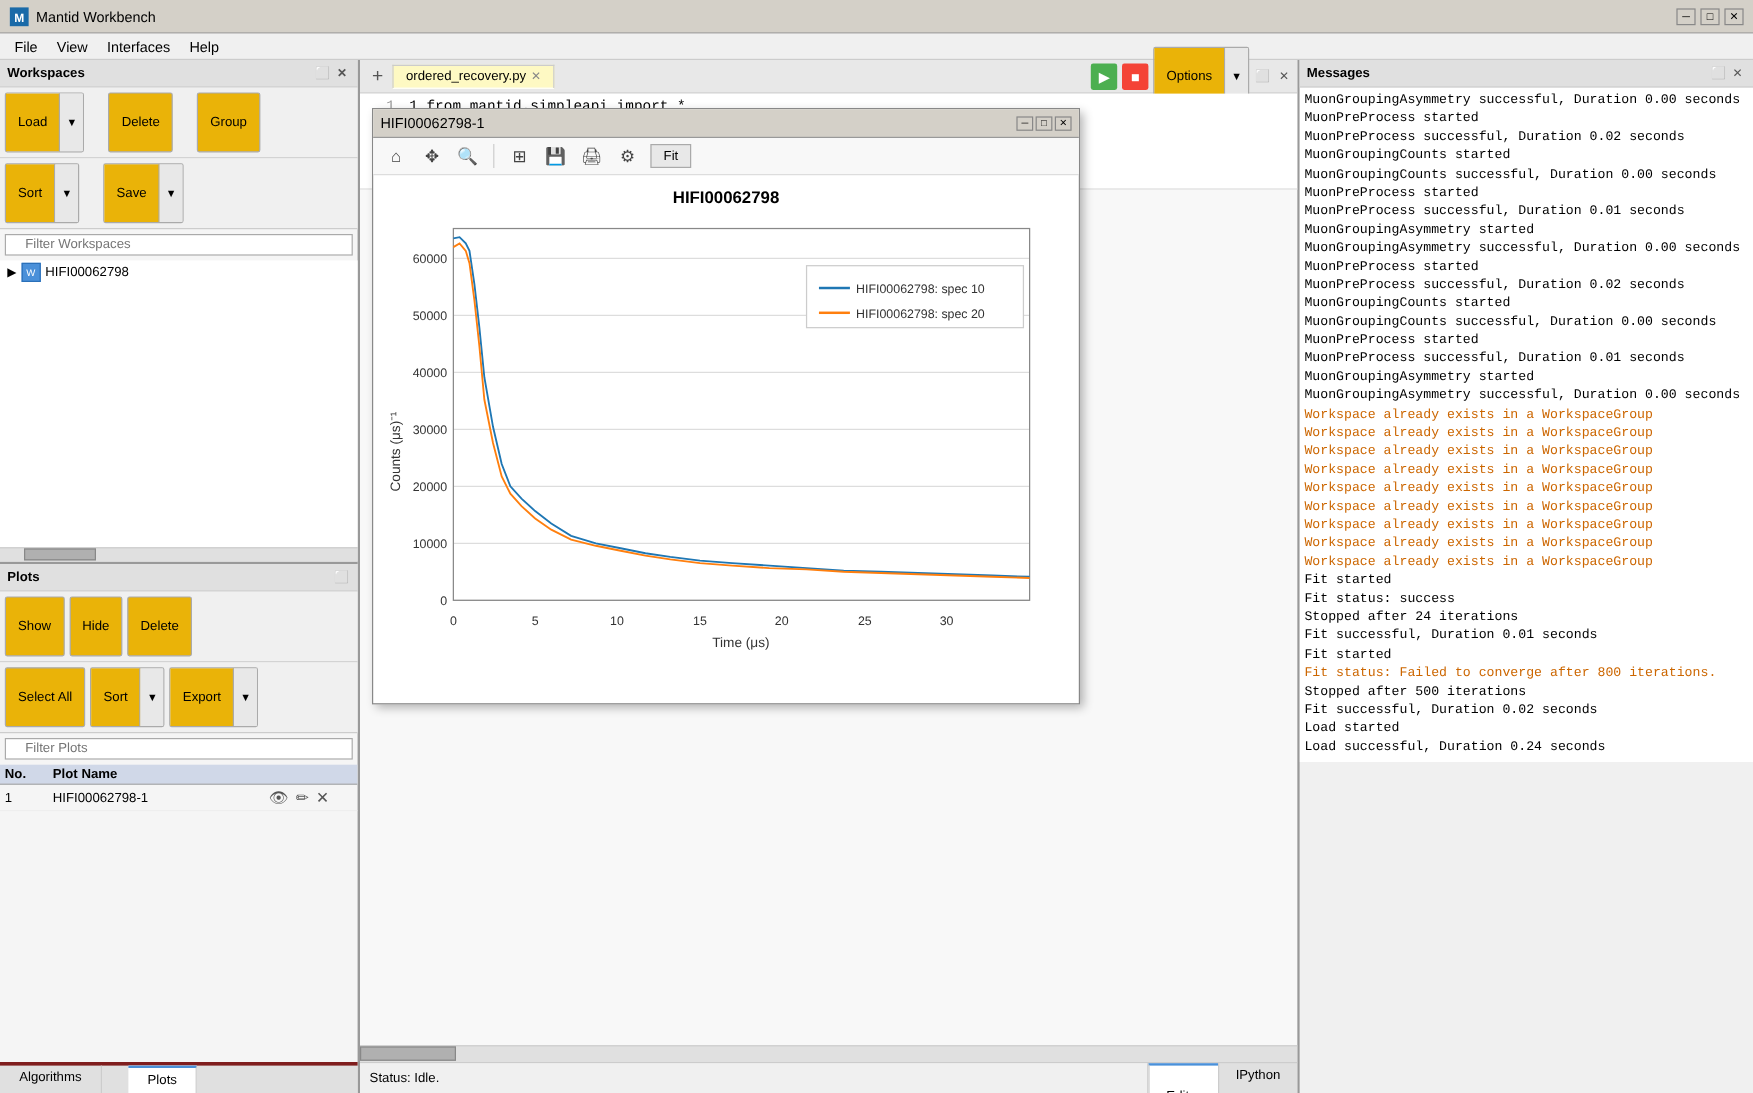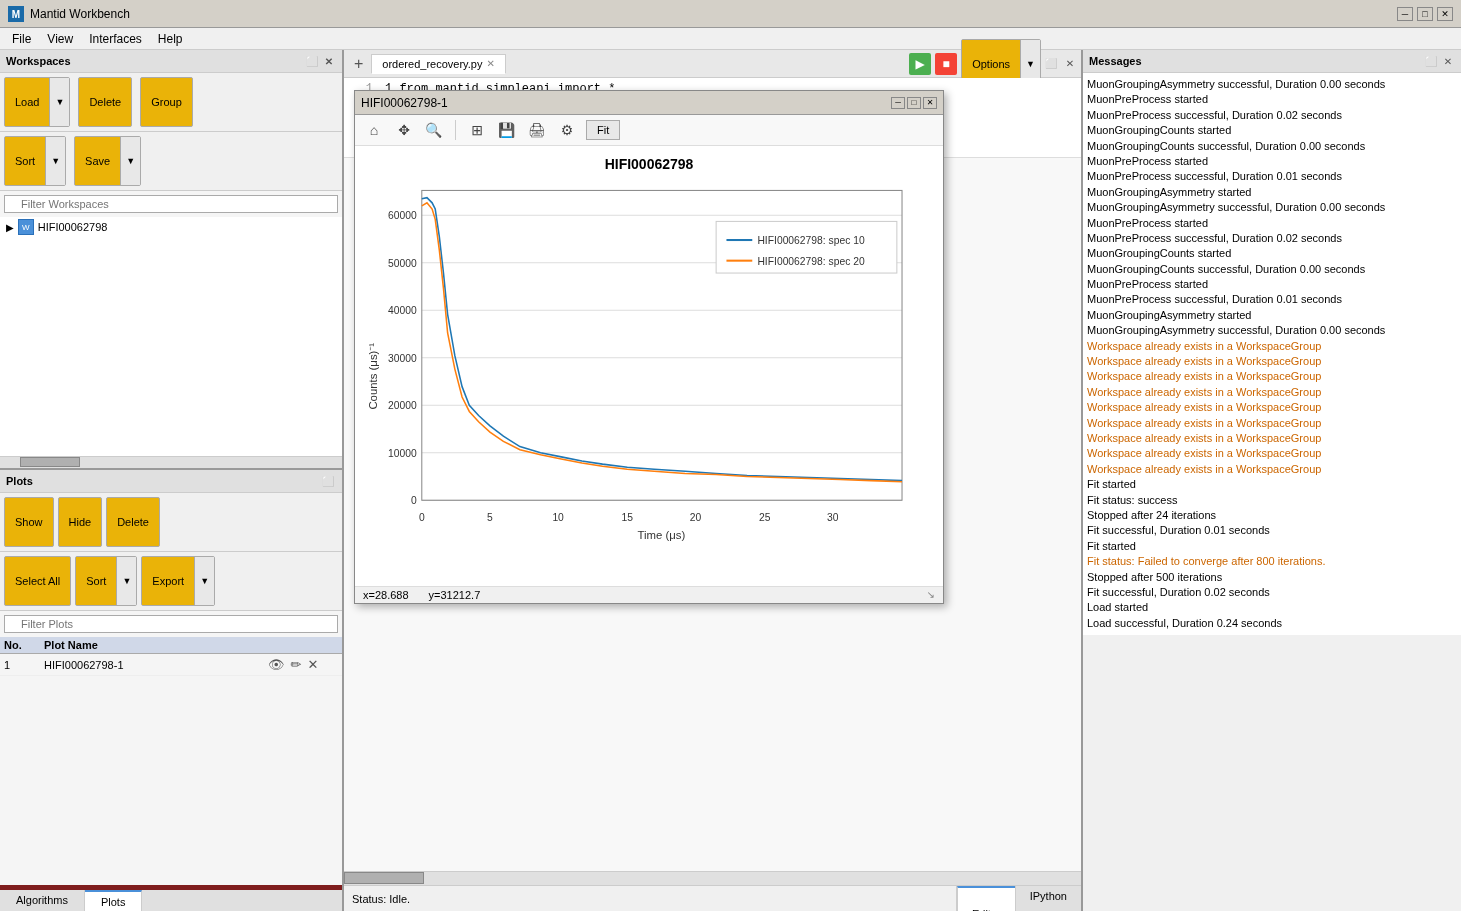--- a/index.html
+++ b/index.html
@@ -12,31 +12,31 @@
     .title-bar-btn { width: 16px; height: 14px; background: #d4d0c8; border: 1px solid #888; font-size: 9px; display: flex; align-items: center; justify-content: center; cursor: pointer; }
     
     
     .menu-bar { background: #f0f0f0; height: 22px; display: flex; align-items: center; padding: 0 4px; border-bottom: 1px solid #ccc; }
     .menu-item { padding: 2px 8px; font-size: 12px; cursor: pointer; color: #000; }
     
     
     .main-layout { display: flex; height: calc(911px - 50px); }
     
     
-    .left-panel { width: 344px; border-right: 2px solid #999; display: flex; flex-direction: column; background: #f5f5f5; }
+    .left-panel { width: 300px; border-right: 2px solid #999; display: flex; flex-direction: column; background: #f5f5f5; }
     
     
     .section-header { background: #e0e0e0; padding: 4px 6px; font-weight: bold; font-size: 11px; border-bottom: 1px solid #ccc; display: flex; align-items: center; justify-content: space-between; }
     .section-title { font-size: 11px; font-weight: bold; }
     .section-controls { display: flex; gap: 2px; }
     .icon-btn { width: 14px; height: 14px; cursor: pointer; font-size: 10px; display: flex; align-items: center; justify-content: center; color: #555; }
     
     .workspaces-panel { height: 420px; display: flex; flex-direction: column; border-bottom: 2px solid #999; }
     
-    .toolbar-row { display: flex; padding: 4px; gap: 8px; background: #f0f0f0; border-bottom: 1px solid #ccc; }
+    .toolbar-row { display: flex; padding: 4px; gap: 20px; background: #f0f0f0; border-bottom: 1px solid #ccc; }
     .btn { padding: 18px 10px; background: #eab308; border: 1px solid #aaa; font-size: 11px; cursor: pointer; border-radius: 2px; }
     .btn-group { display: flex; border: 1px solid #aaa; border-radius: 2px; }
     .btn-group .btn { border: none; border-right: 1px solid #aaa; border-radius: 0; }
     .btn-group .btn:last-child { border-right: none; }
     .dropdown-btn { padding: 3px 5px; background: #e8e8e8; border: none; font-size: 9px; cursor: pointer; }
     
     .filter-row { padding: 4px; }
     .filter-input { width: 100%; padding: 2px 16px; border: 1px solid #aaa; font-size: 11px; }
     
     .tree-area { flex: 1; overflow-y: auto; background: white; }
@@ -62,21 +62,21 @@
     .action-icons { display: flex; gap: 6px; }
     .action-icon { cursor: pointer; font-size: 13px; color: #555; }
     
     
     .center-panel { flex: 1; display: flex; flex-direction: column; background: #f8f8f8; position: relative; }
     
     .editor-header { background: #e8e8e8; height: 28px; display: flex; align-items: center; border-bottom: 1px solid #ccc; padding: 0 4px; justify-content: space-between; }
     .editor-tabs { display: flex; align-items: center; gap: 2px; }
     .tab-add { font-size: 16px; cursor: pointer; padding: 0 6px; color: #555; }
     .editor-tab { background: #f0f0f0; border: 1px solid #ccc; padding: 3px 10px; font-size: 11px; cursor: pointer; display: flex; align-items: center; gap: 4px; }
-    .editor-tab.active { background: #ffffff; border-bottom-color: white; text-align: right; }
+    .editor-tab.active { background: #fef9c3; border-bottom-color: white; text-align: right; }
     .tab-close { font-size: 10px; cursor: pointer; color: #888; }
     .editor-controls { display: flex; gap: 4px; align-items: center; }
     
     .editor-content { height: 80px; background: white; border-bottom: 1px solid #ddd; overflow: hidden; padding: 4px; font-family: 'Courier New', monospace; font-size: 12px; }
     .code-line { display: flex; }
     .line-num { width: 25px; color: #999; text-align: right; margin-right: 8px; }
     
     
     .plot-window { position: absolute; top: 40px; left: 10px; width: 590px; background: white; border: 1px solid #888; box-shadow: 3px 3px 8px rgba(0,0,0,0.3); z-index: 10; }
     .plot-title-bar { background: #d4d0c8; height: 24px; display: flex; align-items: center; padding: 0 6px; border-bottom: 1px solid #999; }
@@ -92,26 +92,26 @@
     .plot-title-label { text-align: center; font-size: 14px; font-weight: bold; margin-bottom: 4px; }
     
     .chart-container { position: relative; width: 100%; height: 380px; }
     .chart-svg { width: 100%; height: 100%; }
     
     .plot-status { background: #f0f0f0; padding: 2px 8px; font-size: 11px; border-top: 1px solid #ddd; display: flex; gap: 20px; }
     
     
     .right-panel { width: 380px; border-left: 2px solid #999; display: flex; flex-direction: column; }
     .messages-header { background: #e0e0e0; padding: 4px 6px; border-bottom: 1px solid #ccc; display: flex; align-items: center; justify-content: space-between; }
-    .messages-content { flex: 1; overflow-y: auto; padding: 4px; background: white; font-size: 11px; line-height: 1.4; font-family: Liberation Sans, sans-serif; }
+    .messages-content { flex: 1; overflow-y: auto; padding: 4px; background: white; font-size: 11px; line-height: 1.4; font-family: Liberation Mono, monospace; }
     .msg-normal { color: #000; }
     .msg-orange { color: #cc6600; }
     
     
-    .bottom-tabs { display: flex; height: 26px; background: #e0e0e0; border-top: 5px solid #7f1d1d; }
+    .bottom-tabs { display: flex; height: 26px; background: #e0e0e0; border-top: 3px solid #7f1d1d; gap: 22px; }
     .bottom-tab { padding: 4px 16px; font-size: 11px; cursor: pointer; border-right: 1px solid #ccc; }
     .bottom-tab.active { background: white; border-top: 2px solid #4a90d9; }
     
     .right-scroll { flex: 1; overflow-y: scroll; }
   </style>
 </head>
 <body>
 
 <div class="title-bar">
   <svg width="16" height="16" viewBox="0 0 16 16" style="margin-right:6px">
@@ -329,25 +329,20 @@
 
             <rect x="340" y="40" width="175" height="50" fill="white" stroke="#ccc" stroke-width="1"></rect>
             <line x1="350" y1="58" x2="375" y2="58" stroke="#1f77b4" stroke-width="2"></line>
             <text x="380" y="62" font-size="10" fill="#333">HIFI00062798: spec 10</text>
             <line x1="350" y1="78" x2="375" y2="78" stroke="#ff7f0e" stroke-width="2"></line>
             <text x="380" y="82" font-size="10" fill="#333">HIFI00062798: spec 20</text>
           </svg>
         </div>
       </div>
 
-      <div class="plot-status">
-        <span>x=28.688</span>
-        <span>y=31212.7</span>
-        <span style="margin-left:auto;font-size:10px;color:#888;">↘</span>
-      </div>
     </div>
 
     <div style="position:absolute;bottom:26px;left:0;right:0;height:14px;background:#e0e0e0;border-top:1px solid #ccc;">
       <div style="width:80px;height:12px;background:#b0b0b0;border:1px solid #888;"></div>
     </div>
 
     <div style="position:absolute;bottom:0;left:0;right:0;">
       <div style="display:flex;height:26px;background:#e0e0e0;border-top:1px solid #ccc;align-items:center;">
         <div style="padding:0 8px;font-size:11px;background:#f0f0f0;height:100%;display:flex;align-items:center;border-right:1px solid #ccc;flex:1;">
           <span>Status: Idle.</span>

